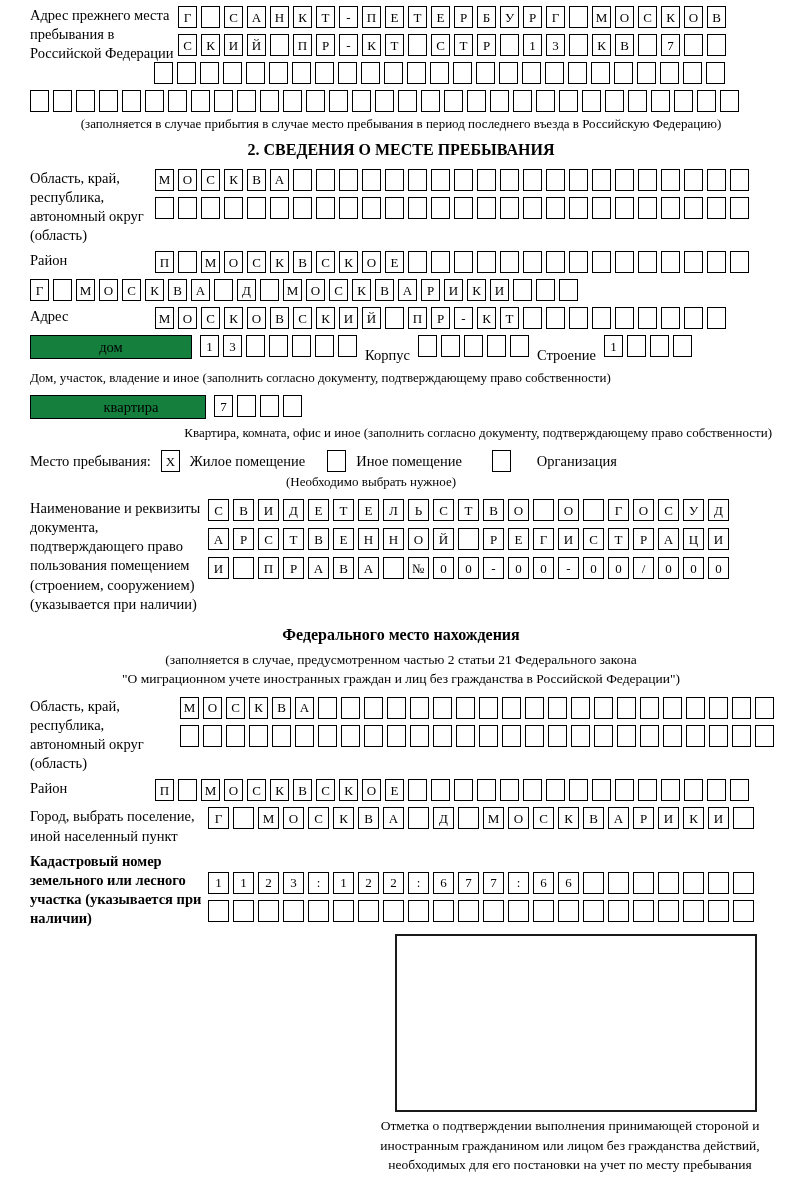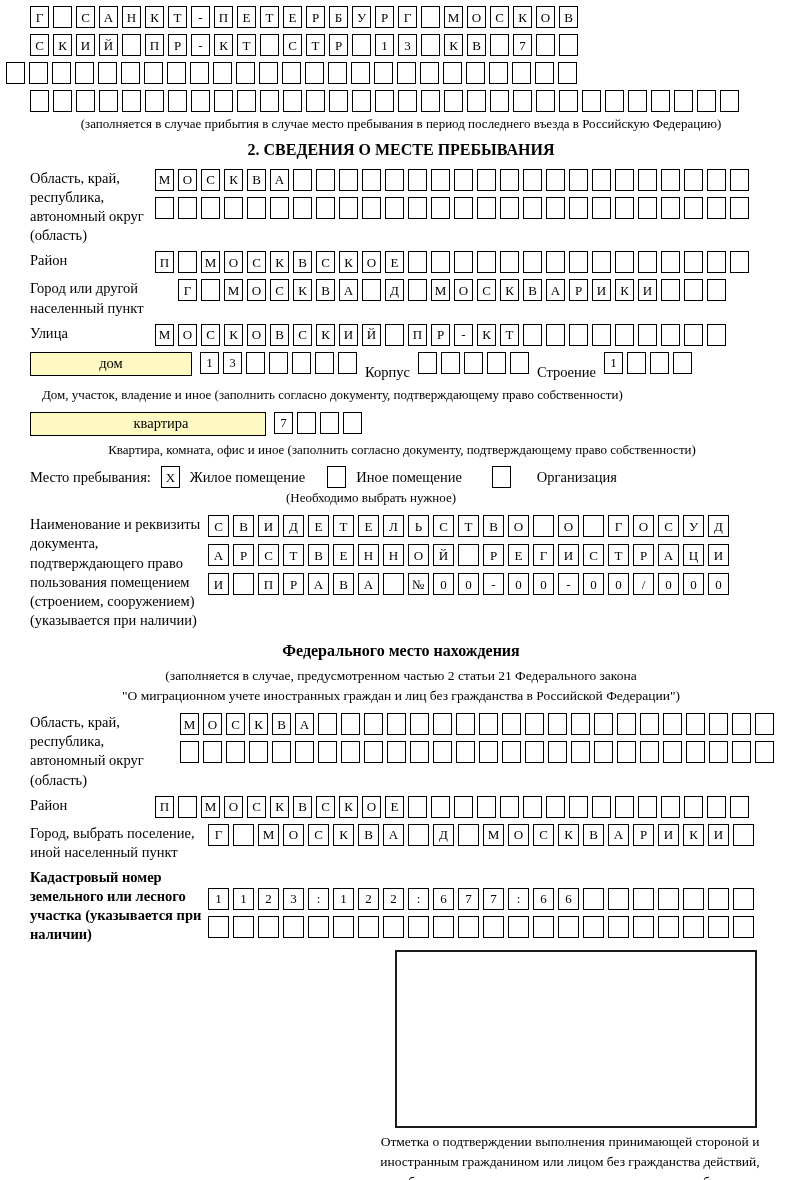--- a/index.html
+++ b/index.html
@@ -11,38 +11,39 @@
   .cells{display:flex;gap:4px;flex:0 0 auto;}
   .cell{box-sizing:border-box;flex:0 0 auto;width:19px;height:22px;border:1.6px solid #000;
         display:flex;align-items:center;justify-content:center;
         font-size:13px;line-height:1;background:#fff;}
   .wide .cell{width:21px;}
   .stack{display:flex;flex-direction:column;gap:6px;}
   .shift-left{margin-left:-24px;}
   .note{font-size:13px;text-align:center;margin:2px 0 8px 0;line-height:1.3;}
   .sec-title{font-size:16px;font-weight:bold;text-align:center;margin:8px 0 10px 0;}
   .wbox{box-sizing:border-box;border:1.6px solid #000;height:24px;display:flex;
-        align-items:center;justify-content:center;font-size:14.5px;margin-right:8px;background:#fef9c3;}
+        align-items:center;justify-content:center;font-size:14.5px;margin-right:8px;background:#15803d;}
   .dom-box{width:162px;}
-  .kv-box{width:236px;padding-left:26px;}
+  .kv-box{width:176px;padding-left:26px;}
   .inline-lbl{font-size:14.5px;margin:12px 8px 0 8px;white-space:nowrap;}
   .stay-row{display:flex;align-items:center;font-size:14.5px;margin:6px 0 2px 0;}
   .stay-row .cell{margin:0 10px;}
   .cap{font-size:13.5px;text-align:center;line-height:1.45;}
   .stamp-box{box-sizing:border-box;width:362px;height:178px;border:2.5px solid #1a1a1a;
              margin-left:365px;margin-top:6px;background:#fff;}
   .stamp-cap{width:400px;margin-left:340px;margin-top:4px;}
 </style>
 </head>
 <body>
 
 <div class="page">
 
 
   <div class="form-row">
+    <div class="lbl" style="width:148px;">Адрес прежнего места пребывания в Российской Федерации</div>
     <div class="stack">
       <div class="cells">
           <span class="cell">Г</span>
           <span class="cell"></span>
           <span class="cell">С</span>
           <span class="cell">А</span>
           <span class="cell">Н</span>
           <span class="cell">К</span>
           <span class="cell">Т</span>
           <span class="cell">-</span>
@@ -243,21 +244,20 @@
         <span class="cell"></span>
         <span class="cell"></span>
         <span class="cell"></span>
         <span class="cell"></span>
         <span class="cell"></span>
         <span class="cell"></span>
       </div>
   </div>
 
   <div class="form-row">
-    <div class="lbl" style="width:148px;">Город или другой населенный пункт</div>
     <div class="cells">
         <span class="cell">Г</span>
         <span class="cell"></span>
         <span class="cell">М</span>
         <span class="cell">О</span>
         <span class="cell">С</span>
         <span class="cell">К</span>
         <span class="cell">В</span>
         <span class="cell">А</span>
         <span class="cell"></span>
@@ -273,21 +273,21 @@
         <span class="cell">И</span>
         <span class="cell">К</span>
         <span class="cell">И</span>
         <span class="cell"></span>
         <span class="cell"></span>
         <span class="cell"></span>
       </div>
   </div>
 
   <div class="form-row">
-    <div class="lbl" style="width:125px;">Улица</div>
+    <div class="lbl" style="width:125px;">Адрес</div>
     <div class="cells">
         <span class="cell">М</span>
         <span class="cell">О</span>
         <span class="cell">С</span>
         <span class="cell">К</span>
         <span class="cell">О</span>
         <span class="cell">В</span>
         <span class="cell">С</span>
         <span class="cell">К</span>
         <span class="cell">И</span>
@@ -330,32 +330,32 @@
         <span class="cell"></span>
       </div>
     <div class="inline-lbl">Строение</div>
     <div class="cells">
         <span class="cell">1</span>
         <span class="cell"></span>
         <span class="cell"></span>
         <span class="cell"></span>
       </div>
   </div>
-  <div class="note" style="text-align:left;margin-left:12px;">Дом, участок, владение и иное (заполнить согласно документу, подтверждающему право собственности)</div>
+  <div class="note" style="text-align:left;margin-left:0;">Дом, участок, владение и иное (заполнить согласно документу, подтверждающему право собственности)</div>
 
   <div class="form-row">
     <div class="wbox kv-box">квартира</div>
     <div class="cells">
         <span class="cell">7</span>
         <span class="cell"></span>
         <span class="cell"></span>
         <span class="cell"></span>
       </div>
   </div>
-  <div class="note" style="text-align:center;margin-left:2px;">Квартира, комната, офис и иное (заполнить согласно документу, подтверждающему право собственности)</div>
+  <div class="note" style="text-align:right;margin-left:2px;">Квартира, комната, офис и иное (заполнить согласно документу, подтверждающему право собственности)</div>
 
   <div class="stay-row">
     <span>Место пребывания:</span>
     <span class="cell">X</span>
     <span>Жилое помещение</span>
     <span class="cell" style="margin-left:22px;"></span>
     <span>Иное помещение</span>
     <span class="cell" style="margin-left:30px;margin-right:26px;"></span>
     <span>Организация</span>
   </div>

